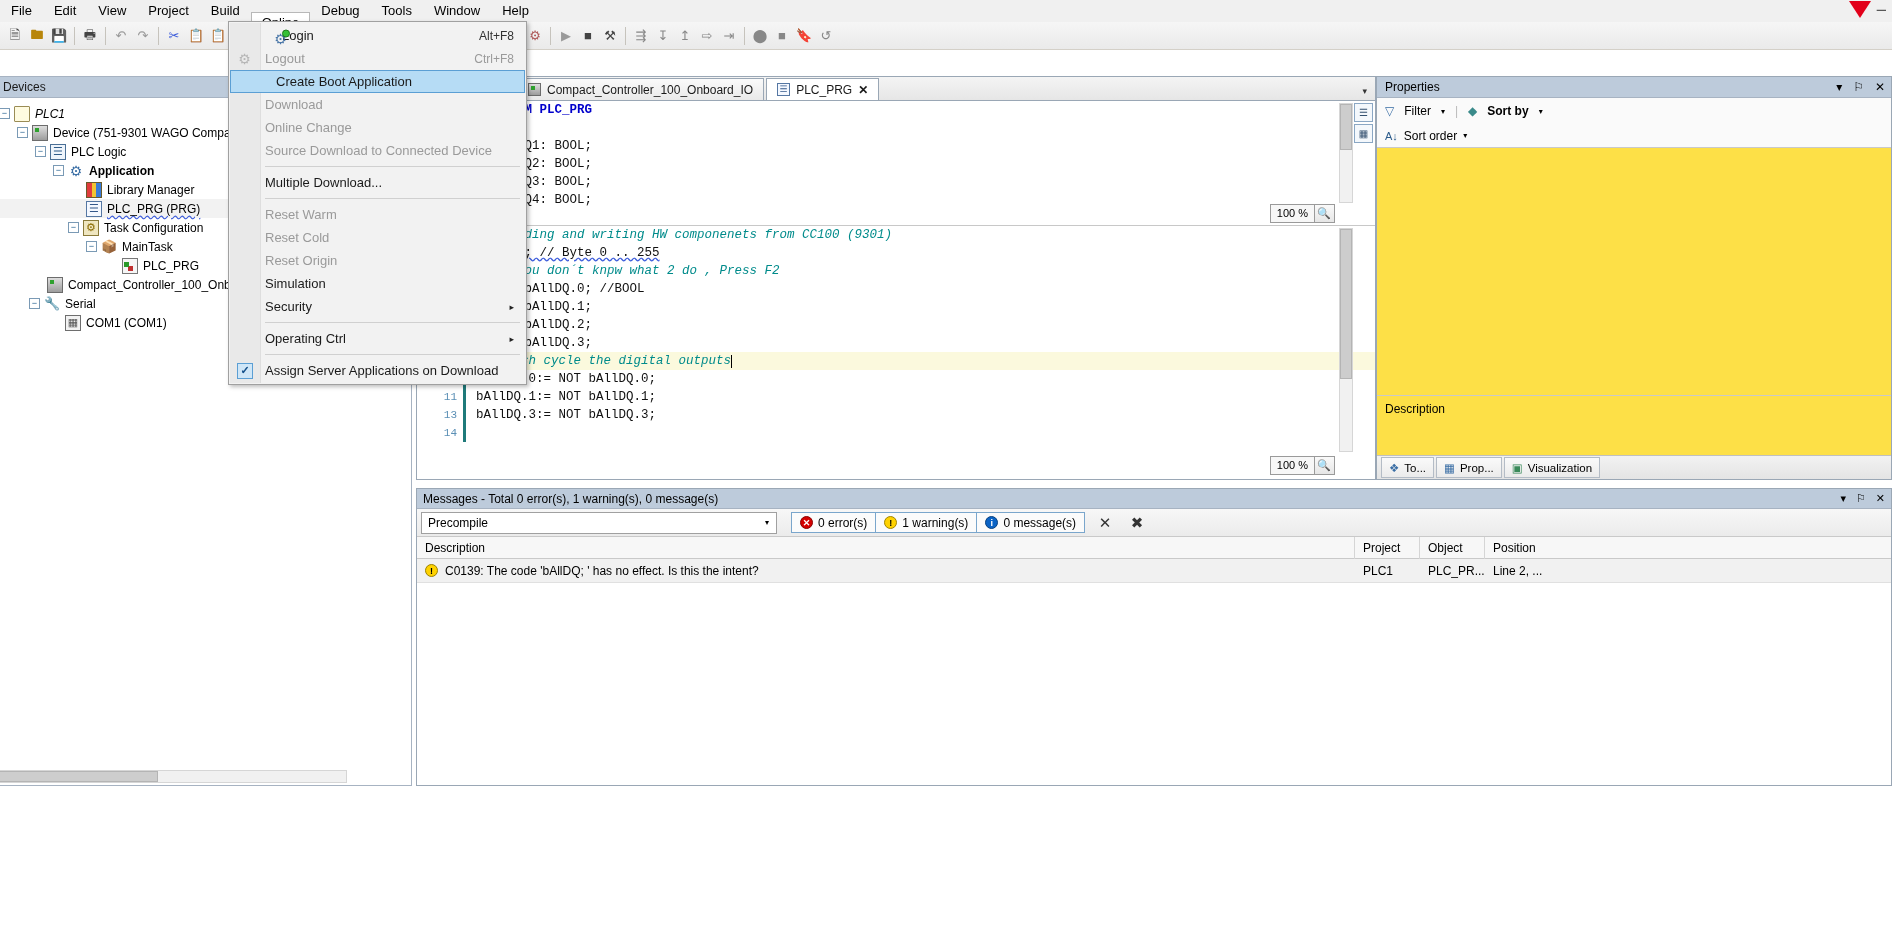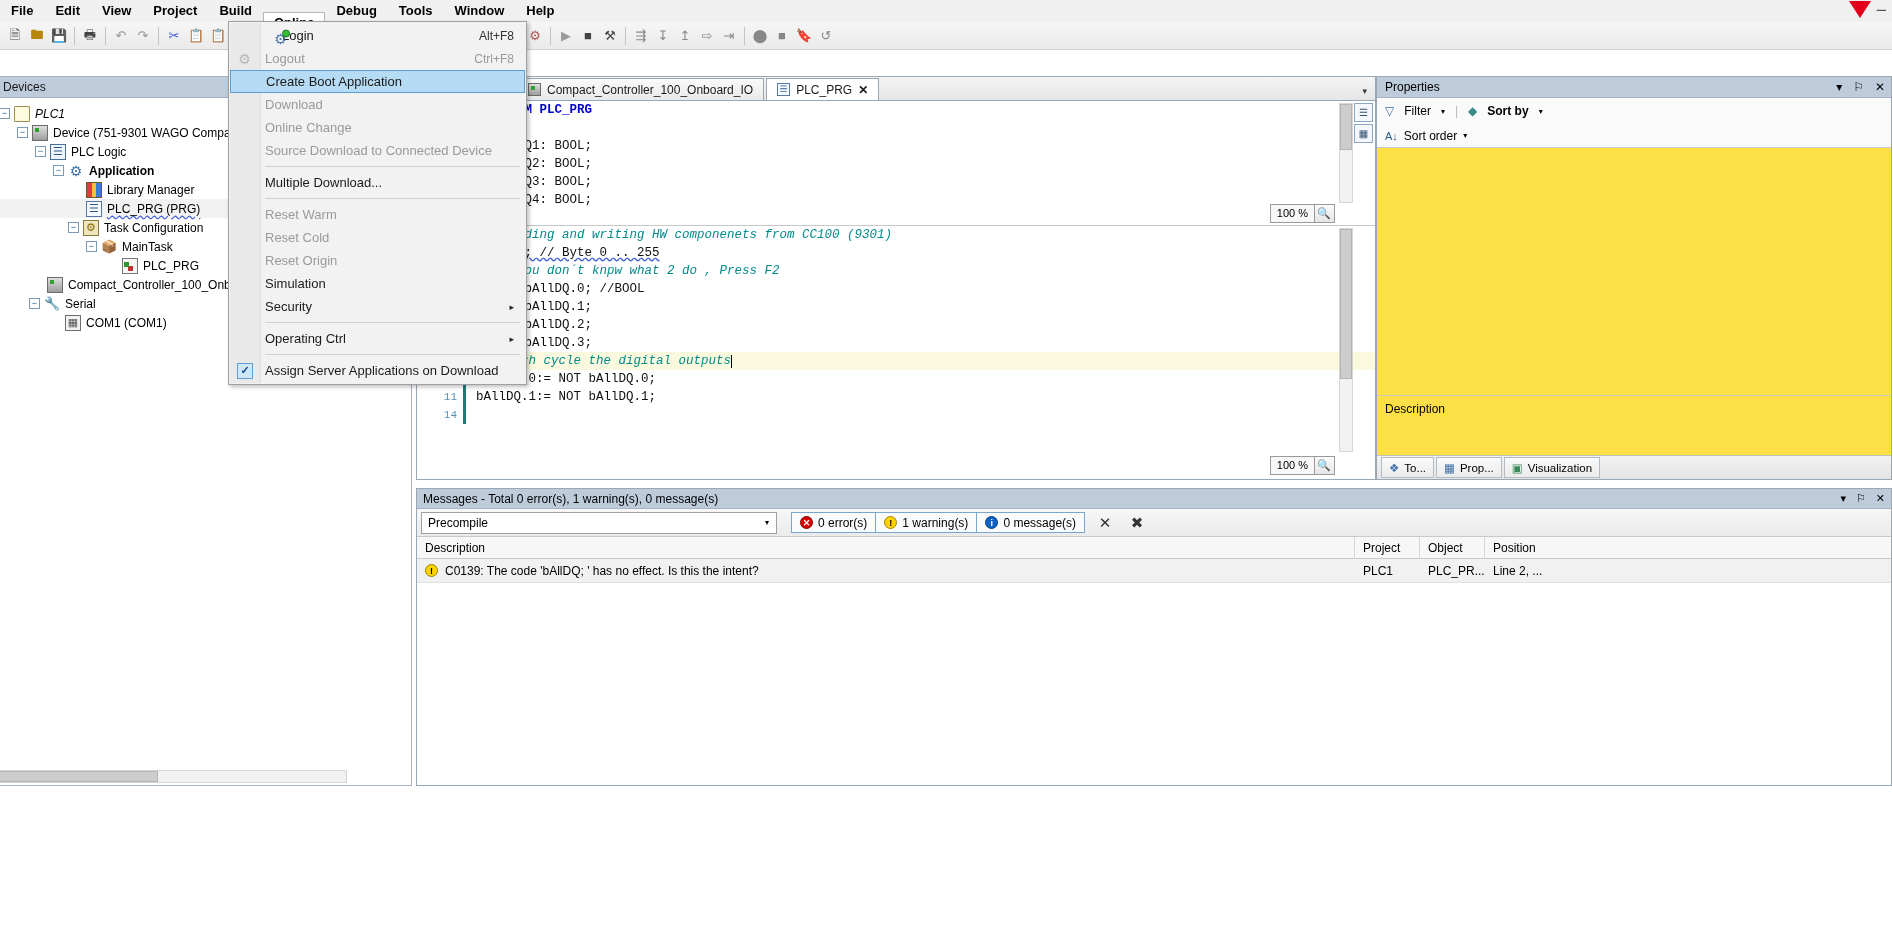--- a/index.html
+++ b/index.html
@@ -21,21 +21,20 @@
     position: absolute; top: 0; left: 0; width: 1892px; height: 22px;
     background: #f0f0f0;
     display: flex; align-items: center;
     font-size: 13px;
   }
   .menubar-item {
     padding: 3px 11px 4px 11px;
     line-height: 15px;
     cursor: default;
     white-space: nowrap;
-    font-weight: bold;
   }
   .menubar-item.active {
     background: #ffffff;
     border: 1px solid #b8b8b8;
     border-bottom: 1px solid #ffffff;
     padding: 2px 10px 7px 10px;
     position: relative;
     z-index: 60;
     margin-top: 28px;
   }
@@ -139,21 +138,21 @@
     position: relative; z-index: 2;
     display: flex; align-items: center;
     height: 23px; padding-left: 36px; padding-right: 12px;
     font-size: 13px; color: #1a1a1a; cursor: default;
   }
   .mi.disabled { color: #9a9a9a; }
   .mi.hl {
     background: #b6dcf5;
     border: 1px solid #5b9fd4;
     margin: 0 1px;
-    padding-left: 35px;
+    padding-left: 45px;
     height: 23px;
   }
   .mi .accel { margin-left: auto; font-size: 12px; color: #333; padding-left: 22px; }
   .mi.disabled .accel { color: #9a9a9a; }
   .mi .arrow { margin-left: auto; font-size: 9px; color: #222; }
   .mi-sep { height: 1px; background: #d0d0d0; margin: 4px 6px 4px 36px; position: relative; z-index: 2; }
   .mi-icon {
     position: absolute; left: 7px; top: 50%; transform: translateY(-50%);
     width: 17px; height: 17px;
     display: inline-flex; align-items: center; justify-content: center;
@@ -564,20 +563,25 @@
         <span class="gut">10</span>
         <span class="gbar"></span>
         <span class="plain">bAllDQ.0:= NOT bAllDQ.0;</span>
       </div>
       <div class="codeline">
         <span class="gut">11</span>
         <span class="gbar"></span>
         <span class="plain">bAllDQ.1:= NOT bAllDQ.1;</span>
       </div>
       <div class="codeline">
+        <span class="gut">13</span>
+        <span class="gbar"></span>
+        <span class="plain">bAllDQ.3:= NOT bAllDQ.3;</span>
+      </div>
+      <div class="codeline">
         <span class="gut">14</span>
         <span class="gbar"></span>
         <span class="plain"></span>
       </div>
 
       <div class="vscroll" style="top:2px; height:224px; right:22px;">
         <div class="thumb" style="height:150px;"></div>
       </div>
 
       <div class="zoombadge" style="bottom:4px; right:40px;">

